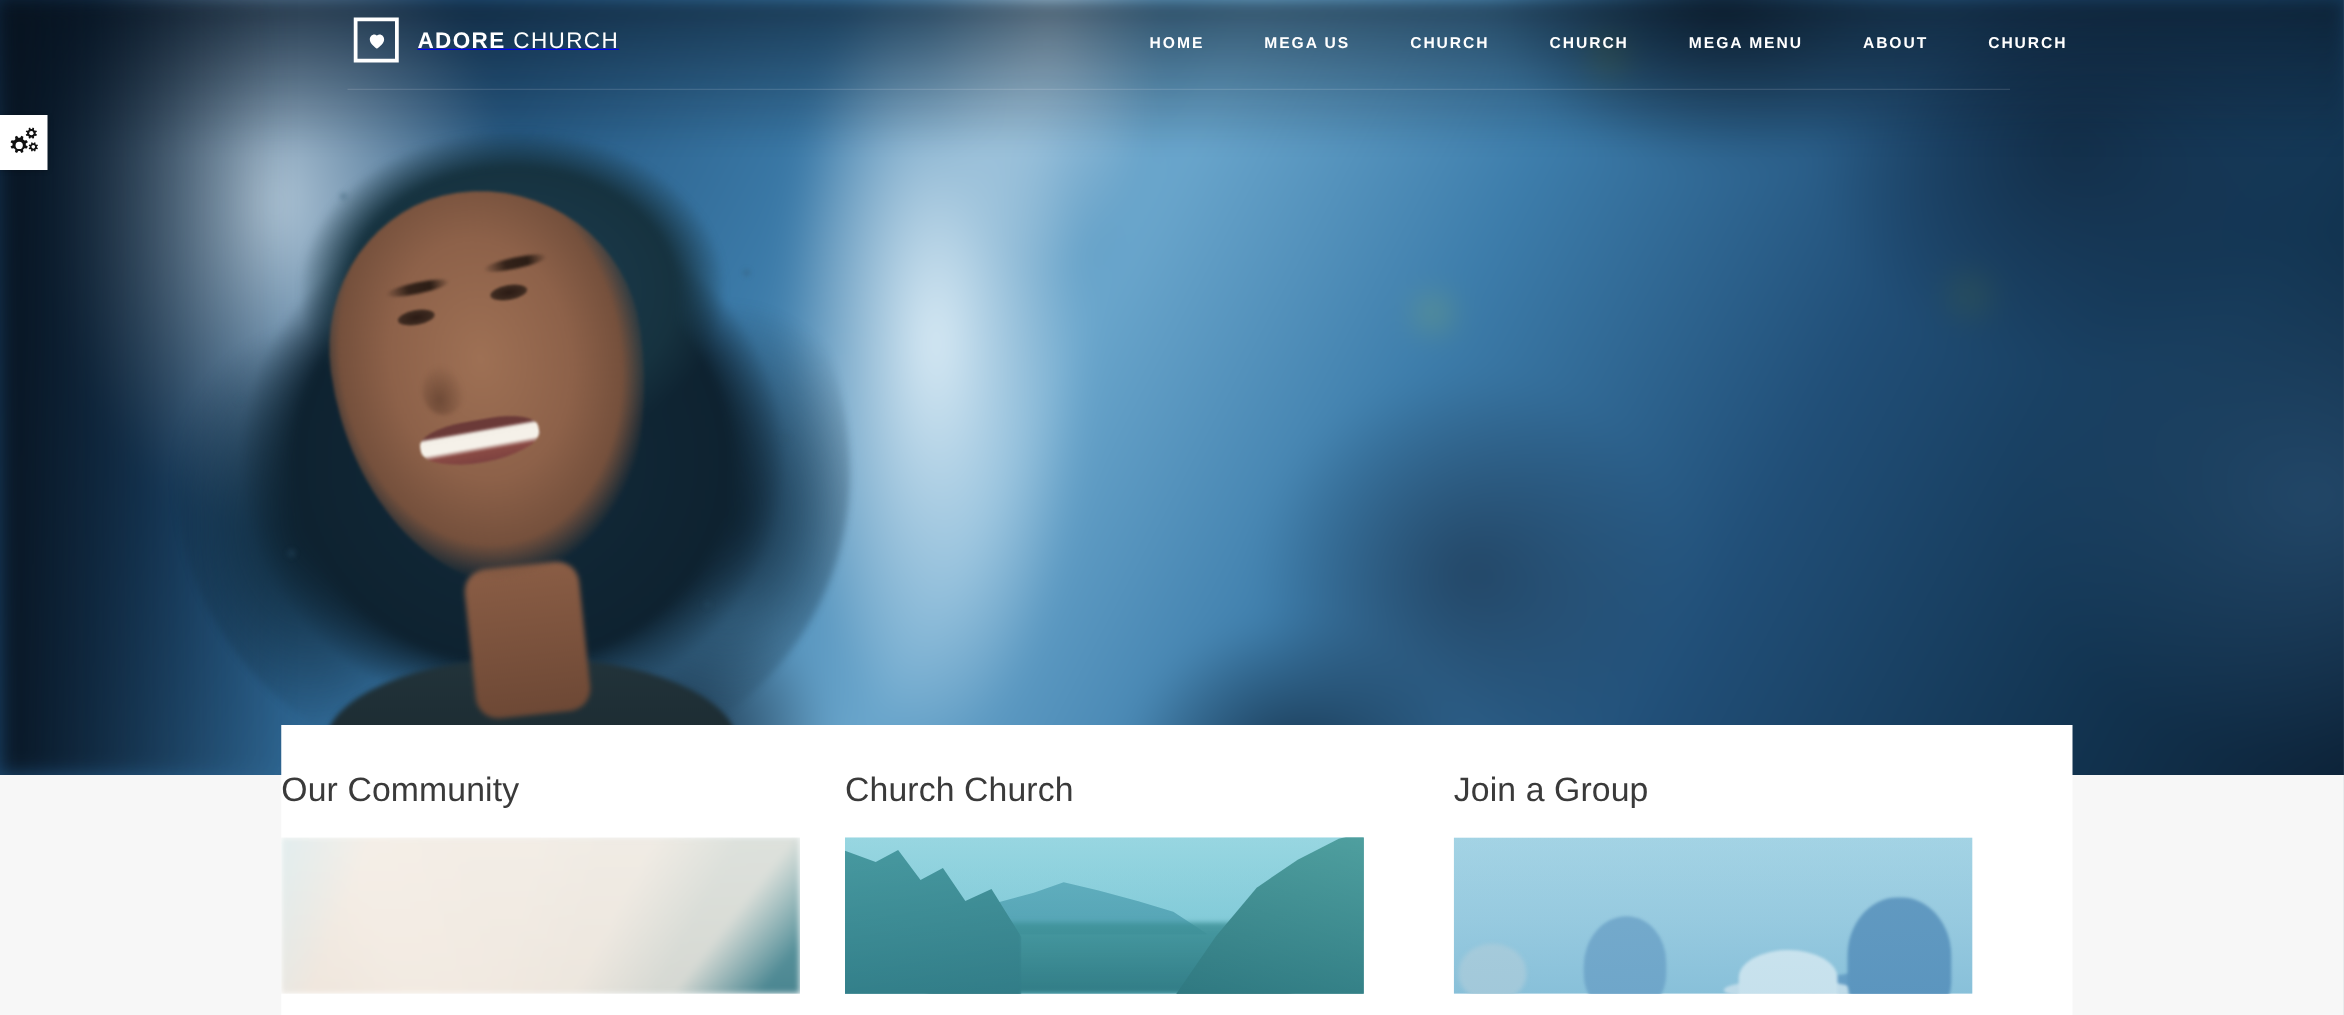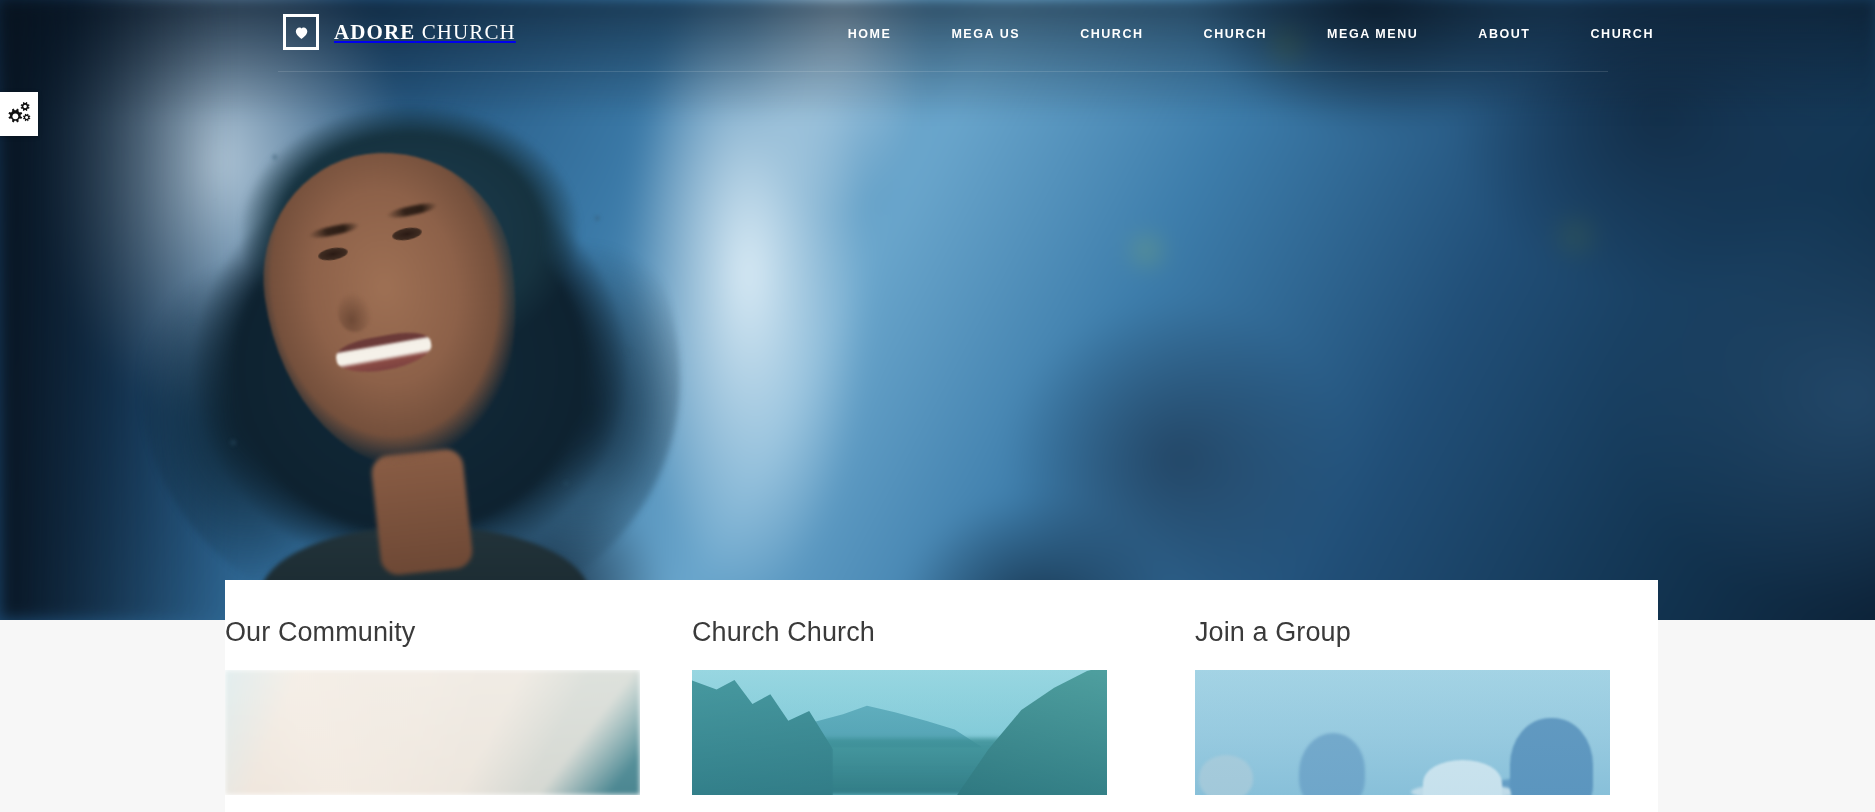--- a/index.html
+++ b/index.html
@@ -97,45 +97,45 @@
     background:linear-gradient(180deg,#22333a,#16242a); border-radius:50% 50% 0 0; filter:blur(2.2px); }
 
   
   .header { position:absolute; left:0; top:0; width:1875px; height:72px; z-index:20; }
   .header-divider { position:absolute; left:278px; top:71px; width:1330px; height:1px;
     background:rgba(255,255,255,.13); }
   .brand { position:absolute; left:283px; top:14px; display:flex; align-items:center; gap:15px; }
   .brand-mark { width:36px; height:36px; border:3px solid #fff; display:flex;
     align-items:center; justify-content:center; }
   .brand-mark svg { width:17px; height:17px; display:block; }
-  .brand-text { font-size:21px; letter-spacing:1.1px; color:#fff; white-space:nowrap;font-family:Liberation Serif, serif; }
+  .brand-text { font-size:18px; letter-spacing:1.1px; color:#fff; white-space:nowrap; }
   .brand-text .b1 { font-weight:700; }
   .brand-text .b2 { font-weight:300; }
 
-  .nav { position:absolute; right:221px; top:24px; display:flex; align-items:center; gap:16px; }
+  .nav { position:absolute; right:221px; top:24px; display:flex; align-items:center; gap:4px; }
   .nav a {
     color:#fff; text-decoration:none; font-size:12.5px; font-weight:700;
     letter-spacing:1.55px; padding:0 22px; white-space:nowrap; line-height:20px;
   }
   .nav a:last-child { padding-right:0; }
 
   
   .gear-widget {
     position:absolute; left:0; top:92px; width:38px; height:44px;
     background:#fff; z-index:30; display:flex; align-items:center; justify-content:center;
     box-shadow:0 1px 4px rgba(0,0,0,.25);
   }
   .gear-widget svg { width:28px; height:26px; display:block; }
 
   
   .panel {
     position:absolute; left:225px; top:580px; width:1433px; height:232px;
     background:#fff; z-index:10;
   }
-  .cards { position:absolute; left:0; top:0; width:100%; display:flex;gap:16px; }
+  .cards { position:absolute; left:0; top:0; width:100%; display:flex; }
   .card { width:415px; margin-right:36px; }
   .card:last-child { margin-right:0;margin-left:36px; }
   .card-title {
     margin-top:36px;
     font-size:27px; font-weight:400; color:#3a3a3a; letter-spacing:.1px;
     line-height:32px; white-space:nowrap;
   }
   .card-img {
     margin-top:22px; width:415px; height:125px; overflow:hidden; position:relative;
   }

